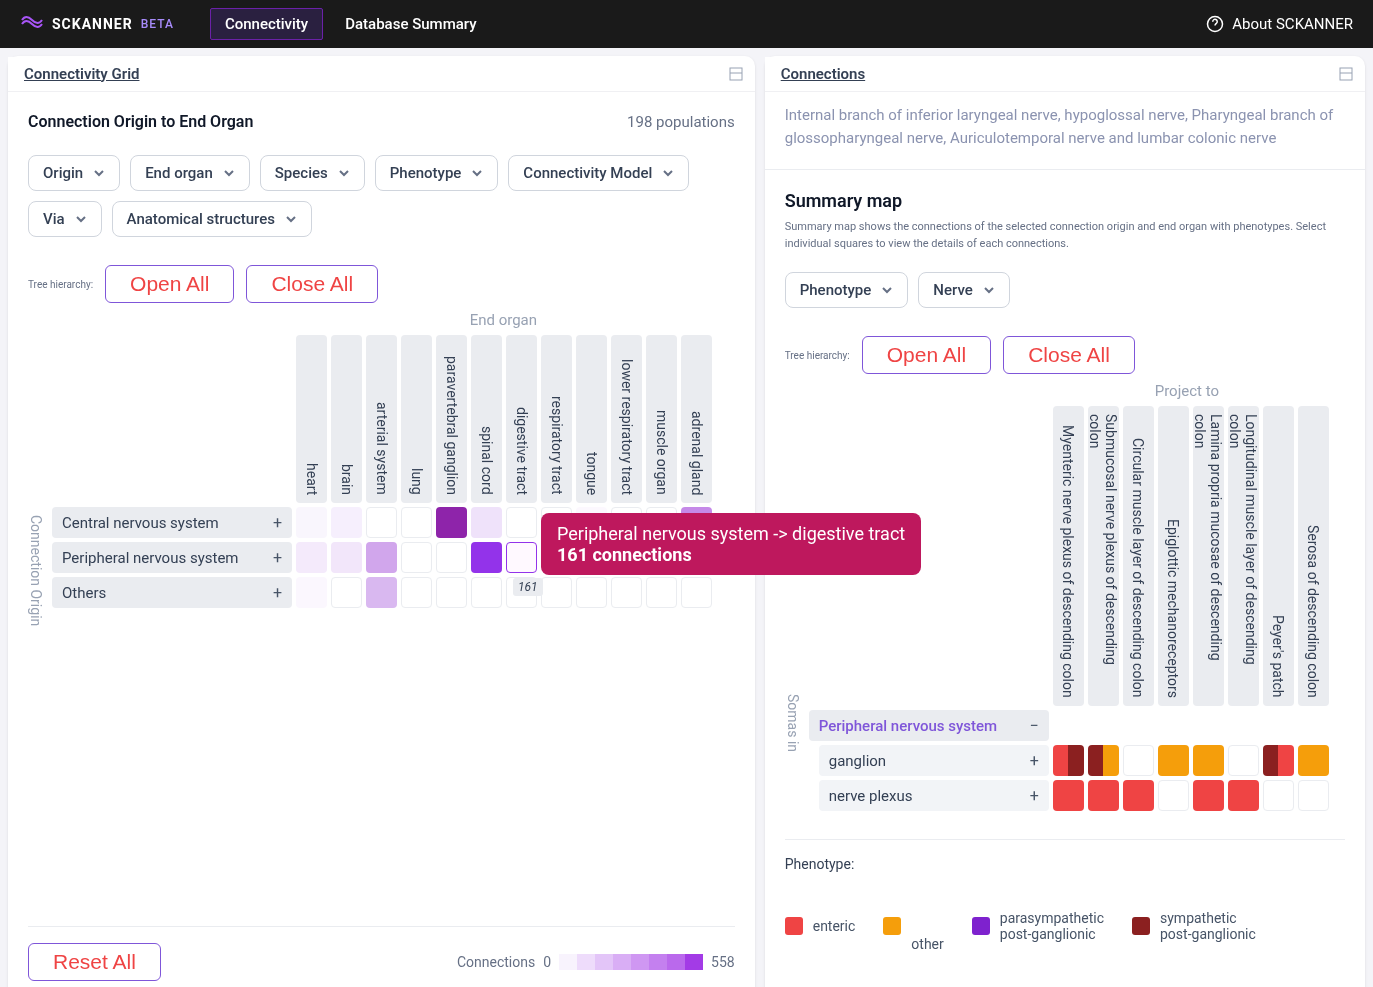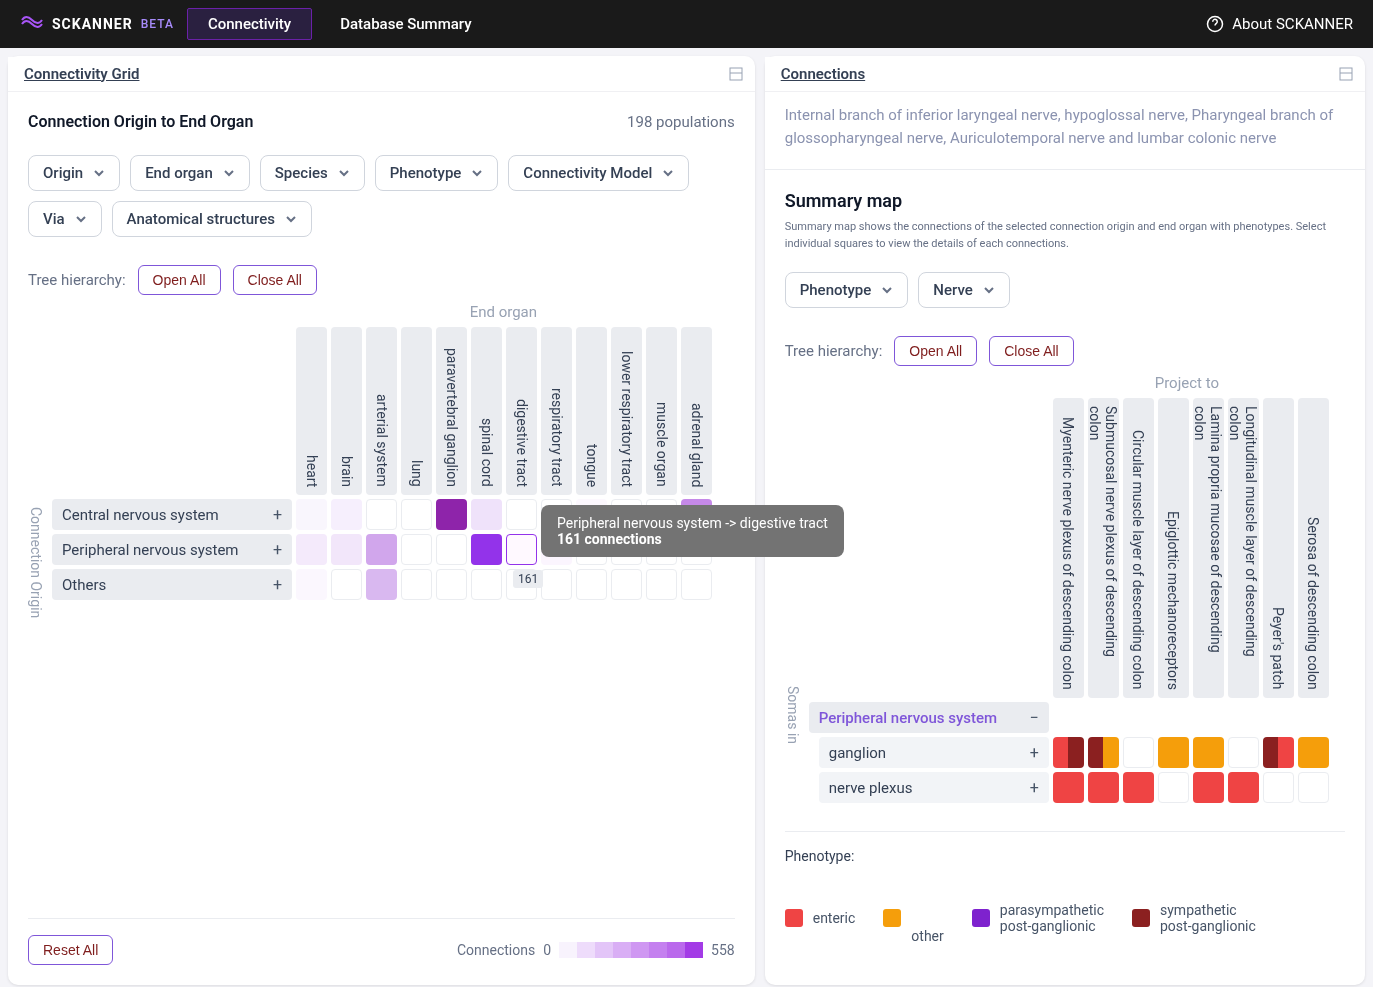--- a/index.html
+++ b/index.html
@@ -13,21 +13,21 @@
       background: #1a1a1a;
       height: 48px;
       display: flex;
       align-items: center;
       padding: 0 20px;
       justify-content: space-between;
     }
     .topbar-left {
       display: flex;
       align-items: center;
-      gap: 13px;
+      gap: 36px;
     }
     .logo {
       display: flex;
       align-items: center;
       gap: 8px;
       color: #fff;
       font-weight: 700;
       letter-spacing: 1px;
       font-size: 14px;
     }
@@ -35,21 +35,21 @@
       width: 24px;
       height: 16px;
     }
     .beta-badge {
       color: #a78bfa;
       font-size: 12px;
       font-weight: 500;
     }
     .nav-items { display: flex; gap: 8px; align-items: center; }
     .nav-item {
-      padding: 6px 20px;
+      padding: 6px 14px;
       border-radius: 2px;
       color: #fff;
       font-weight: 500;
       font-size: 15px;
       cursor: pointer;
     }
     .nav-item.active {
       background: #2a2040;
       border: 1px solid #6b21a8;
     }
@@ -124,29 +124,29 @@
       color: #344054;
     }
     .chevron-icon { width: 12px; height: 12px; }
     .tree-row {
       display: flex;
       align-items: center;
       gap: 12px;
       margin-top: 28px;
       margin-bottom: 8px;
     }
-    .tree-label { color: #667085; font-size: 15px; }
+    .tree-label { color: #667085; font-size: 10px; }
     .outline-btn {
       border: 1px solid #7f56d9;
-      color: #7f1d1d;
+      color: #ef4444;
       background: #fff;
       border-radius: 6px;
-      padding: 6px 14px;
+      padding: 6px 24px;
       cursor: pointer;
-      font-size: 14px;
+      font-size: 21px;
       font-weight: 500;
     }
     .axis-label-vertical {
       color: #98a2b3;
       writing-mode: vertical-rl;
       font-size: 14px;
       text-align: center;
     }
     .axis-label-horizontal {
       color: #98a2b3;
@@ -202,41 +202,42 @@
     .cell {
       width: 31px;
       height: 31px;
       border: 1px solid #eaecf0;
       border-radius: 4px;
       cursor: pointer;
       position: relative;
     }
     .tooltip-box {
       position: absolute;
-      background: #737373;
+      background: #be185d;
       color: #fff;
       padding: 10px 16px;
       border-radius: 8px;
-      font-size: 14px;
+      font-size: 18px;
       white-space: nowrap;
       left: 34px;
       top: -30px;
       z-index: 100;
     }
     .tooltip-box .connection-bold { font-weight: 700; }
     .cell-badge {
       position: absolute;
       background: #eaecf0;
       color: #344054;
       font-size: 12px;
       padding: 2px 5px;
       border-radius: 3px;
       bottom: -24px;
       left: 6px;
       z-index: 101;
+      font-style: italic;
     }
     .footer-row {
       display: flex;
       justify-content: space-between;
       align-items: center;
       margin-top: 40px;
       padding-top: 16px;
       border-top: 1px solid #eaecf0;
     }
     .legend {

